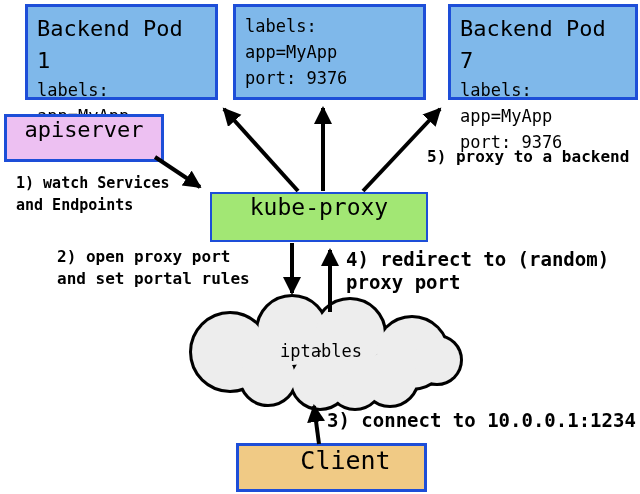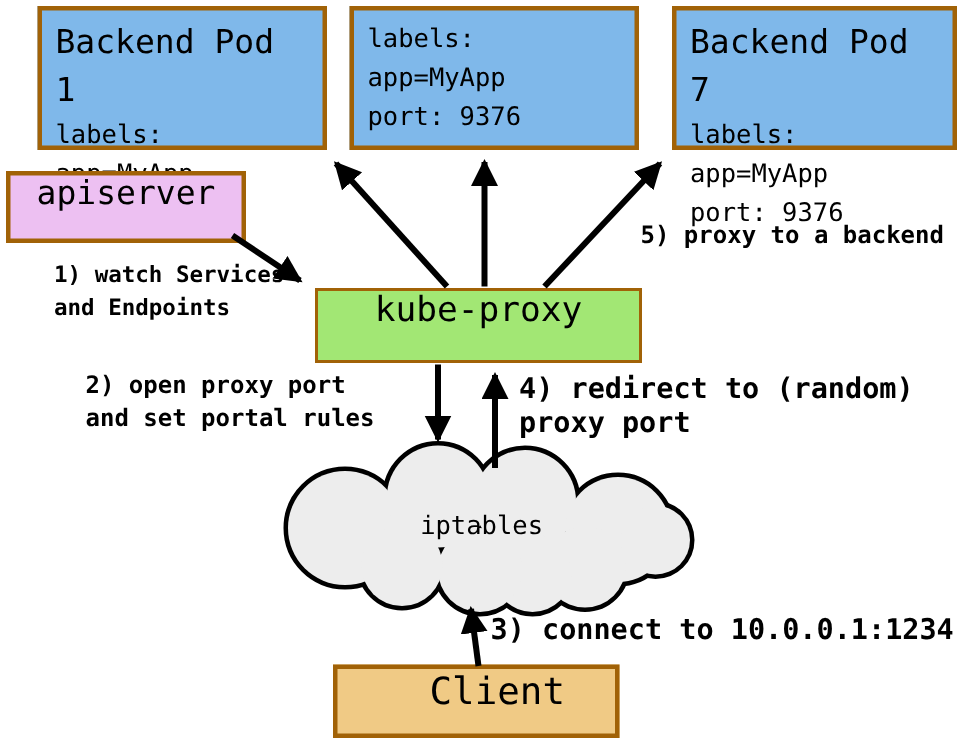--- a/index.html
+++ b/index.html
@@ -8,49 +8,49 @@
     width: 640px;
     height: 494px;
     background: #ffffff;
     font-family: "DejaVu Sans Mono", "Liberation Mono", monospace;
     color: #000;
     overflow: hidden;
   }
   .node {
     position: absolute;
     box-sizing: border-box;
-    border: 3px solid #a16207;
+    border: 3px solid #1d4ed8;
   }
   .pod {
     background: #7FB8EA;
     padding: 6px 9px 0 9px;
   }
   .pod-title { font-size: 22px; line-height: 32px; }
   .pod-line  { font-size: 17px; line-height: 26px; }
   .titlebox {
     display: flex;
     align-items: flex-start;
     justify-content: center;
   }
   .apiserver { left: 4px;  top: 114px; width: 160px; height: 48px; background: #EDC0F2; font-size: 22px; }
   .kubeproxy { left: 210px; top: 192px; width: 218px; height: 50px; background: #A2E774; font-size: 23px; border-width: 2.5px; }
-  .client    { left: 222px; top: 443px; width: 191px; height: 49px; background: #F0CA85; font-size: 25px; padding-left: 28px; }
+  .client    { left: 236px; top: 443px; width: 191px; height: 49px; background: #F0CA85; font-size: 25px; padding-left: 28px; }
   .overlay-svg {
     position: absolute;
     left: 0; top: 0;
     pointer-events: none;
   }
   .anno {
     position: absolute;
     font-weight: bold;
     font-size: 16px;
     line-height: 22px;
     white-space: pre-line;
   }
-  .anno-1 { left: 16px;  top: 172px; font-size: 15px; margin-left: 20px; }
+  .anno-1 { left: 16px;  top: 172px; font-size: 15px; }
   .anno-2 { left: 57px;  top: 246px; font-size: 16px; }
   .anno-3 { left: 327px; top: 409px; font-size: 19px; }
   .anno-4 { left: 346px; top: 248px; font-size: 19px; line-height: 23px; }
   .anno-5 { left: 427px; top: 146px; font-size: 16px; }
   .cloud-label {
     position: absolute;
     left: 270px; top: 341px;
     width: 92px;
     text-align: right;
     font-size: 17px;

